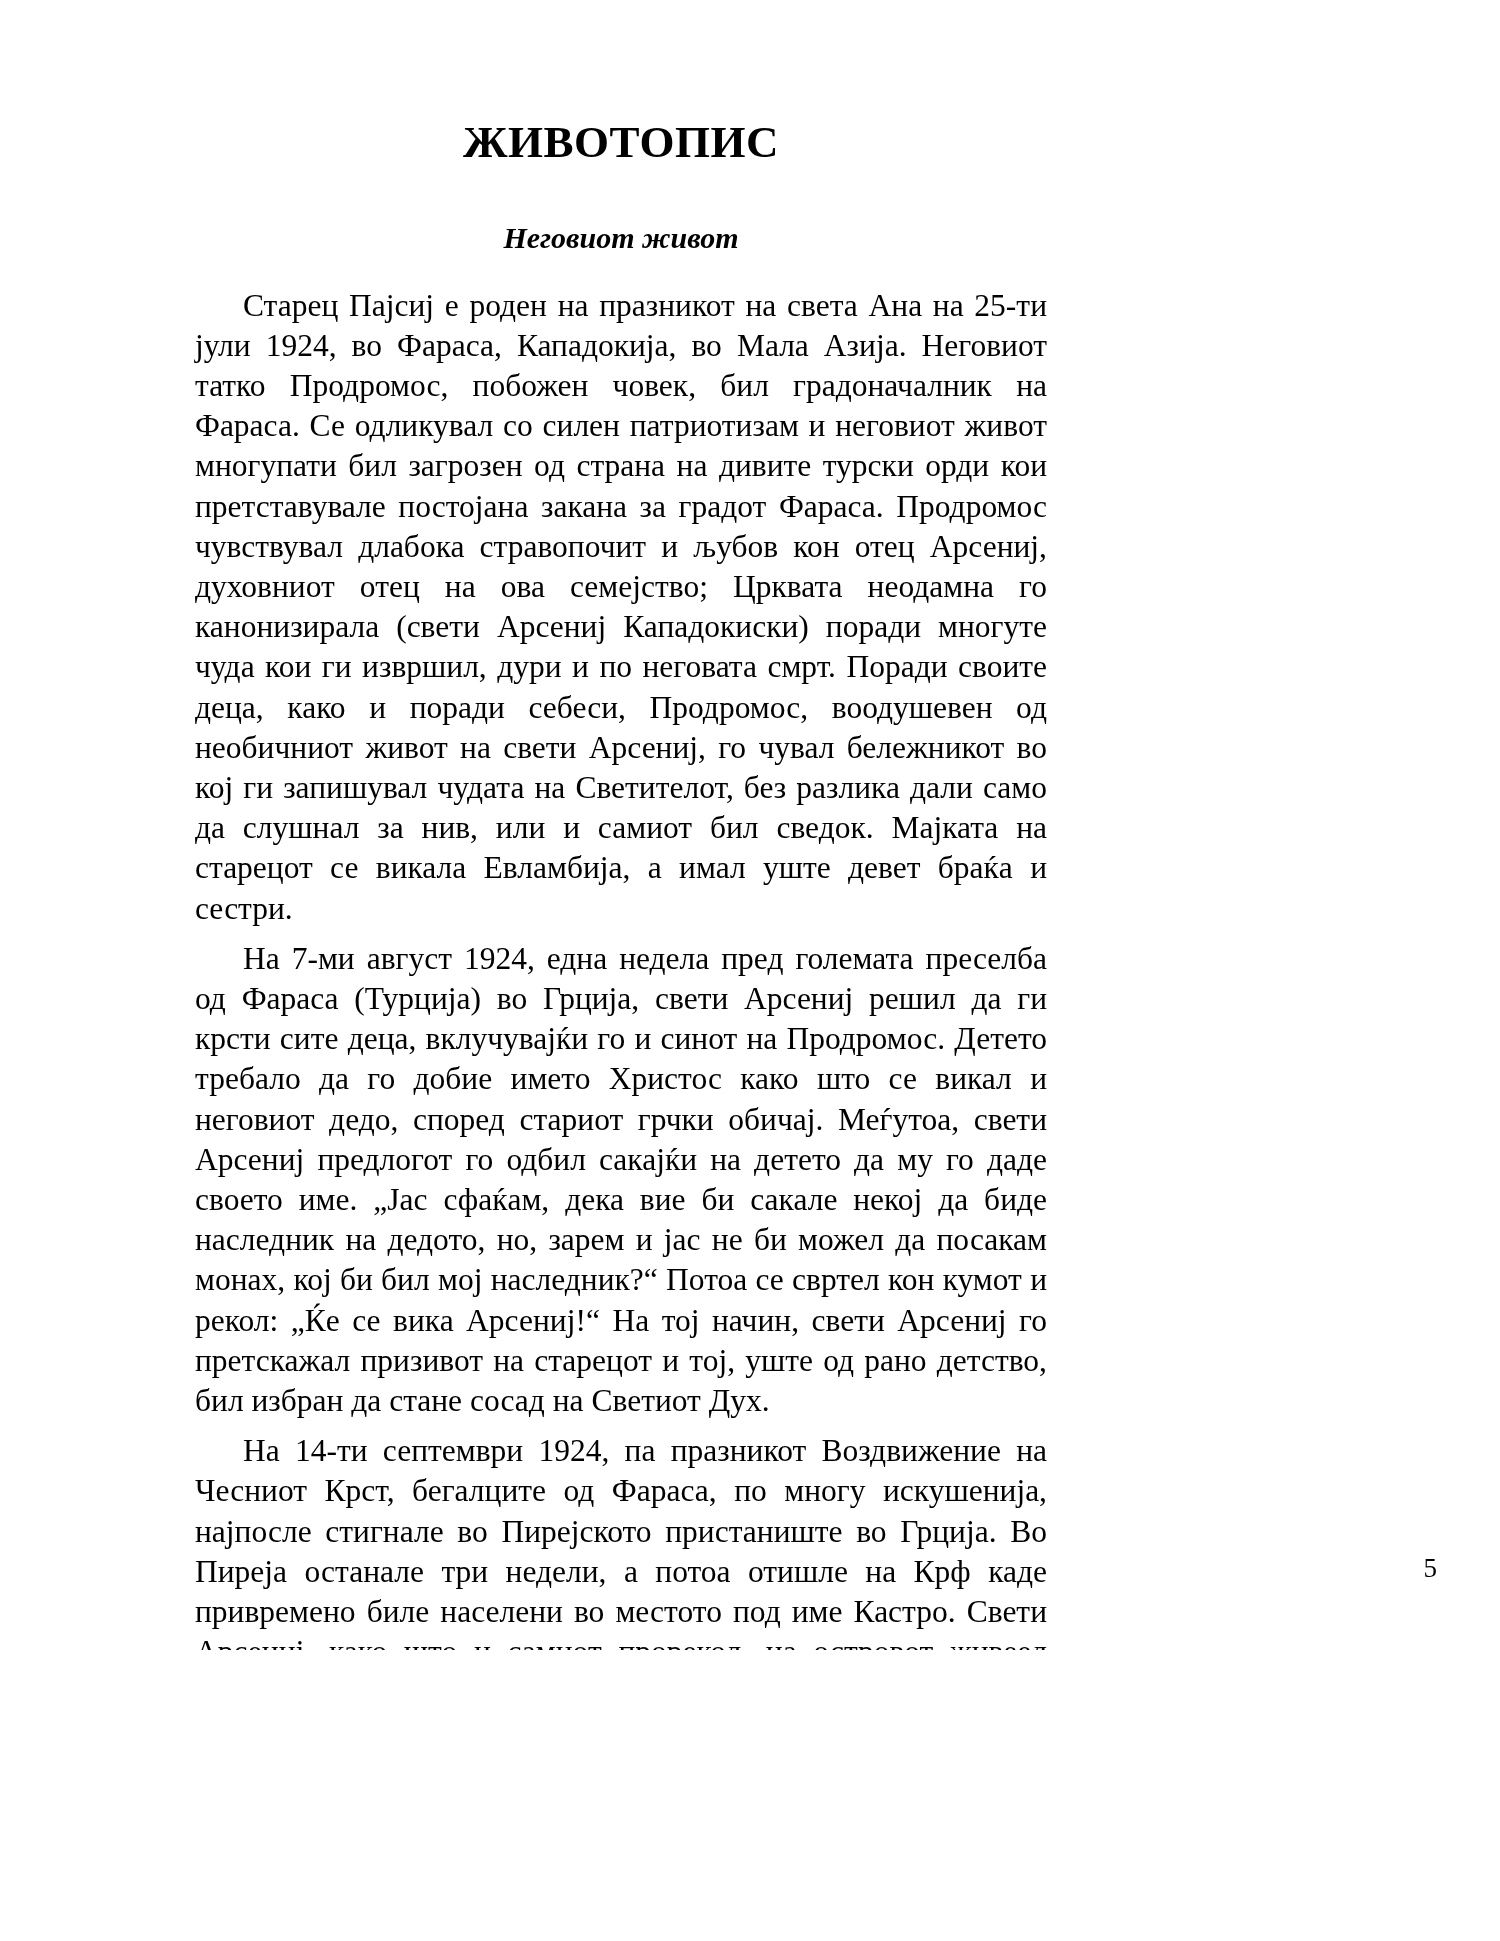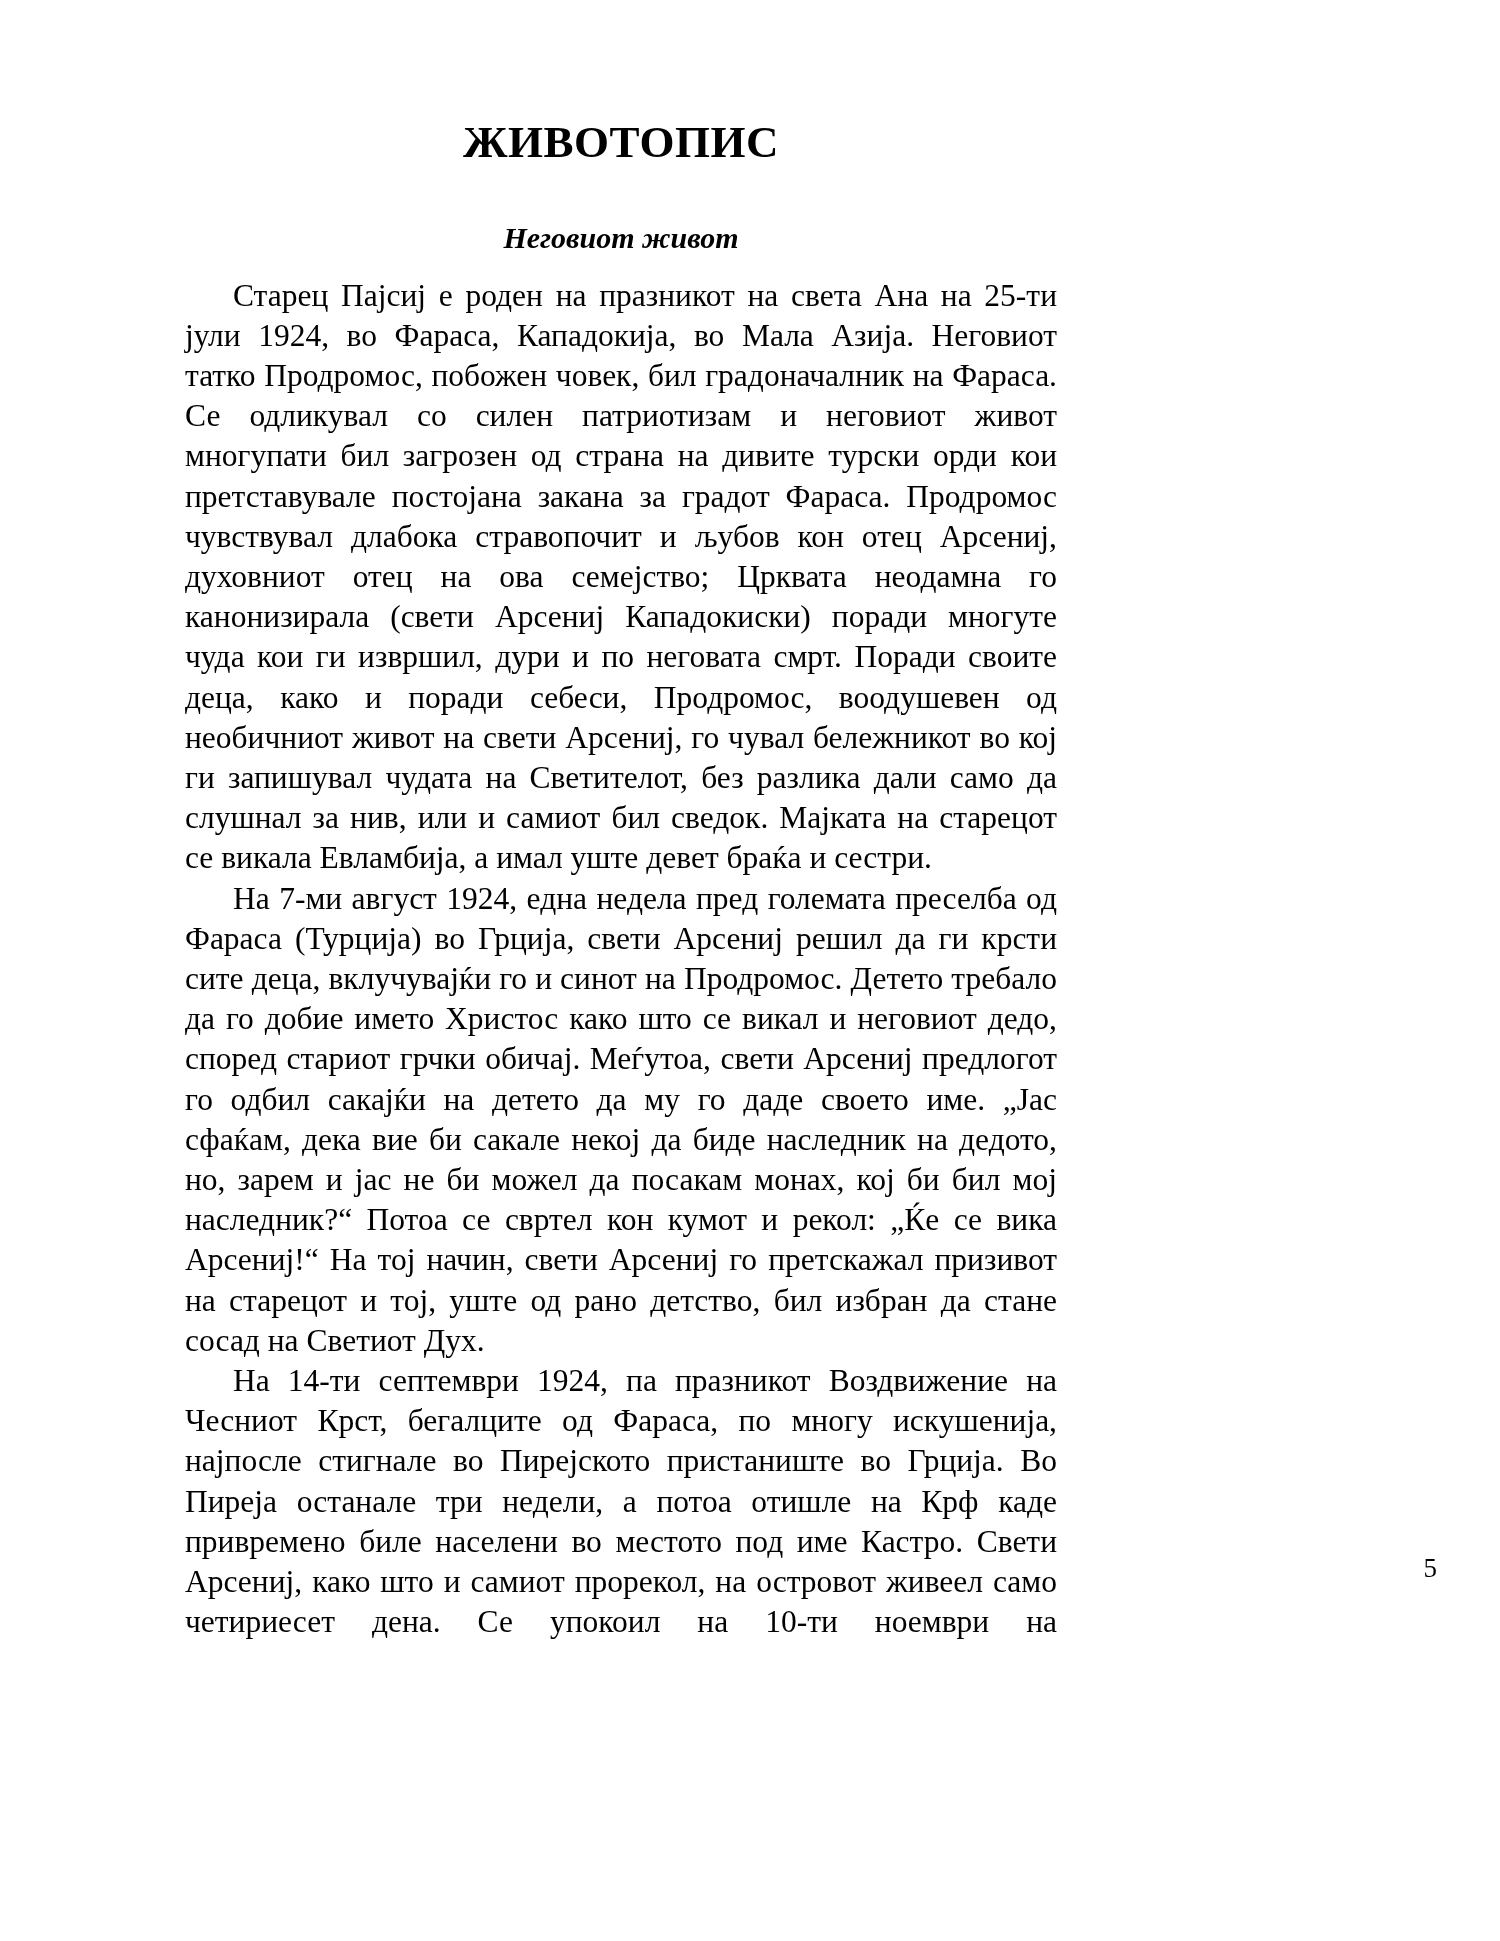--- a/index.html
+++ b/index.html
@@ -35,21 +35,21 @@
   .section-heading {
     margin: 0;
     padding-top: 52px;
     font-size: 30px;
     font-weight: bold;
     font-style: italic;
     line-height: 1.2;
     text-align: center;
   }
   .body-text {
-    margin: 0;
+    margin: 10px;
     padding-top: 20px;
     font-size: 31.5px;
     line-height: 40.2px;
     text-align: justify;
     text-justify: inter-word;
     text-indent: 48px;
     hyphens: none;
   }
   .body-text + .body-text {
     padding-top: 0;

